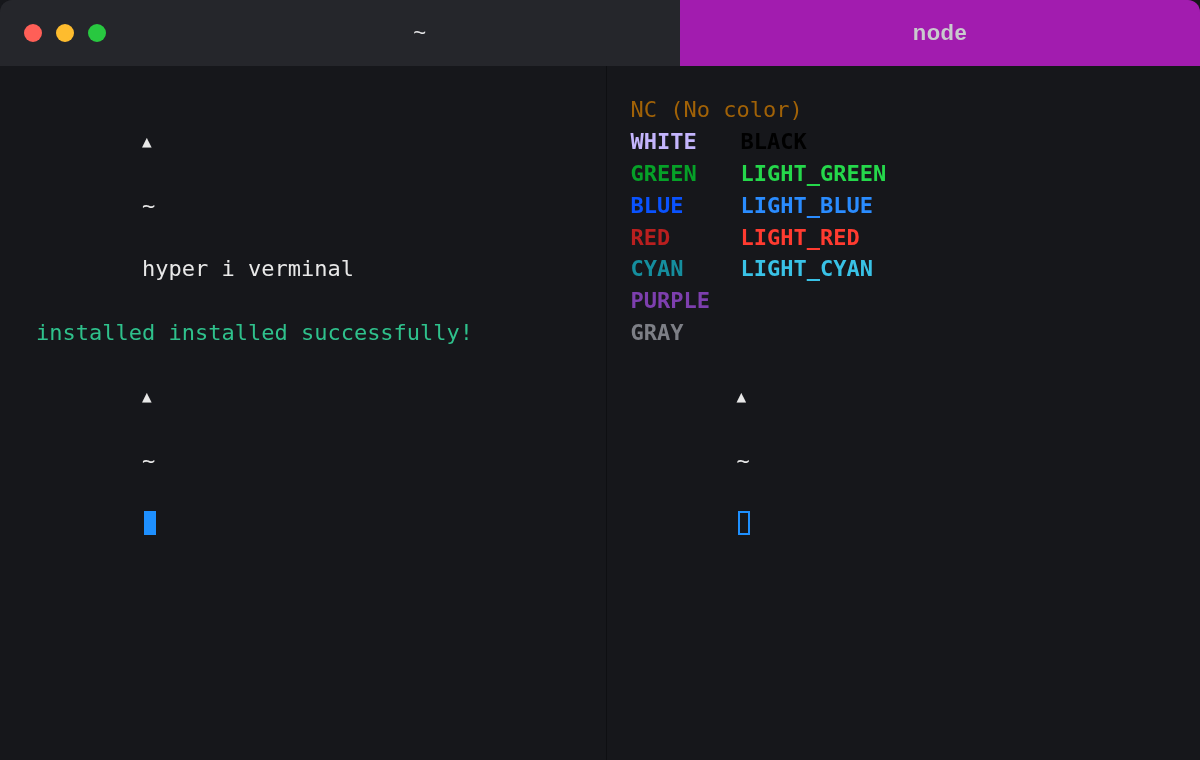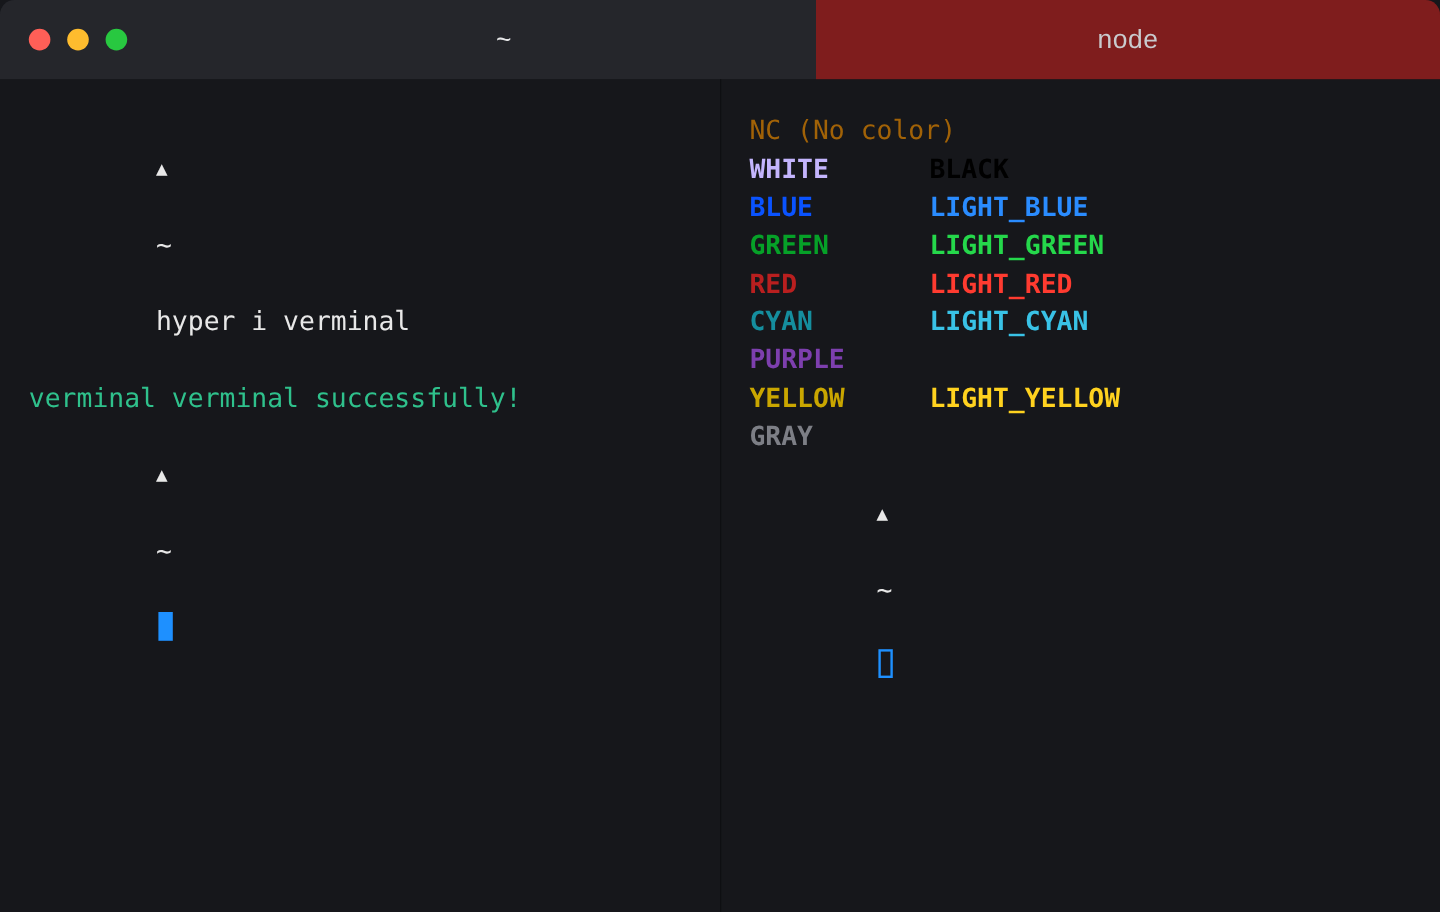--- a/index.html
+++ b/index.html
@@ -42,49 +42,49 @@
     flex: 1;
     display: flex;
     align-items: center;
     justify-content: center;
     color: #cfd0d4;
     letter-spacing: .5px;
     user-select: none;
     cursor: pointer;
   }
   .tab.active { background: #25262b; color: #e6e6e8; }
-  .tab.inactive { background: #7f1d1d; color: #c9cacd; }
+  .tab.inactive { background: #a21caf; color: #c9cacd; font-weight: bold; }
   .panes {
     flex: 1;
     display: flex;
   }
   .pane {
     flex: 1;
     padding: 28px 24px 0 24px;
     position: relative;
   }
-  .pane.left { border-right: 1px solid #0e0f12; }
+  .pane.left { border-right: 1px solid #0e0f12; margin-left: 12px; }
   .line { white-space: pre; }
   .prompt-sym { display: inline-block; font-size: 16px; transform: translateY(-2px); }
   .tilde { display: inline-block; }
   .cmd { color: #e8e8e8; }
   .success { color: #2fc18c; }
   .cursor {
     display: inline-block;
     width: 12px;
     height: 24px;
     vertical-align: -3px;
     margin-left: 2px;
   }
   .cursor.solid  { background: #1e90ff; }
   .cursor.hollow { border: 2px solid #1e90ff; background: transparent; }
   .color-table { margin-top: 0; }
   .row { display: flex; }
   .col { min-width: 110px; font-weight: 700; }
-  .col2 { font-weight: 700; margin-left: 40px; }
+  .col2 { font-weight: 700; }
   
   .c-nc          { color: #a16207; font-weight: 400; }
   .c-white       { color: #c4b5fd; }
   .c-black       { color: #000000; }
   .c-blue        { color: #0a53ff; }
   .c-lightblue   { color: #2a8cff; }
   .c-green       { color: #06a128; }
   .c-lightgreen  { color: #25d84b; }
   .c-cyan        { color: #158e9e; }
   .c-lightcyan   { color: #39c2e6; }
@@ -117,59 +117,55 @@
   <div class="panes">
 
     <div class="pane left">
       <div class="line">
         <span class="prompt-sym">▲</span>
         <span> </span>
         <span class="tilde">~</span>
         <span> </span>
         <span class="cmd">hyper i verminal</span>
       </div>
-      <div class="line success">verminal verminal successfully!</div>
+      <div class="line success">installed installed successfully!</div>
       <div class="line">
         <span class="prompt-sym">▲</span>
         <span> </span>
         <span class="tilde">~</span>
         <span> </span>
         <span class="cursor solid"></span>
       </div>
     </div>
 
     <div class="pane">
       <div class="line c-nc">NC (No color)</div>
       <div class="color-table" id="color-table">
           <div class="row">
             <span class="col c-white">WHITE</span>
             <span class="col2 c-black">BLACK</span>
           </div>
           <div class="row">
+            <span class="col c-green">GREEN</span>
+            <span class="col2 c-lightgreen">LIGHT_GREEN</span>
+          </div>
+          <div class="row">
             <span class="col c-blue">BLUE</span>
             <span class="col2 c-lightblue">LIGHT_BLUE</span>
-          </div>
-          <div class="row">
-            <span class="col c-green">GREEN</span>
-            <span class="col2 c-lightgreen">LIGHT_GREEN</span>
           </div>
           <div class="row">
             <span class="col c-red">RED</span>
             <span class="col2 c-lightred">LIGHT_RED</span>
           </div>
           <div class="row">
             <span class="col c-cyan">CYAN</span>
             <span class="col2 c-lightcyan">LIGHT_CYAN</span>
           </div>
           <div class="row">
             <span class="col c-purple">PURPLE</span>
-          </div>
-          <div class="row">
-            <span class="col c-yellow">YELLOW</span>
-            <span class="col2 c-lightyellow">LIGHT_YELLOW</span>
           </div>
           <div class="row">
             <span class="col c-gray">GRAY</span>
           </div>
         </div>
       <div class="line">
         <span class="prompt-sym">▲</span>
         <span> </span>
         <span class="tilde">~</span>
         <span> </span>

